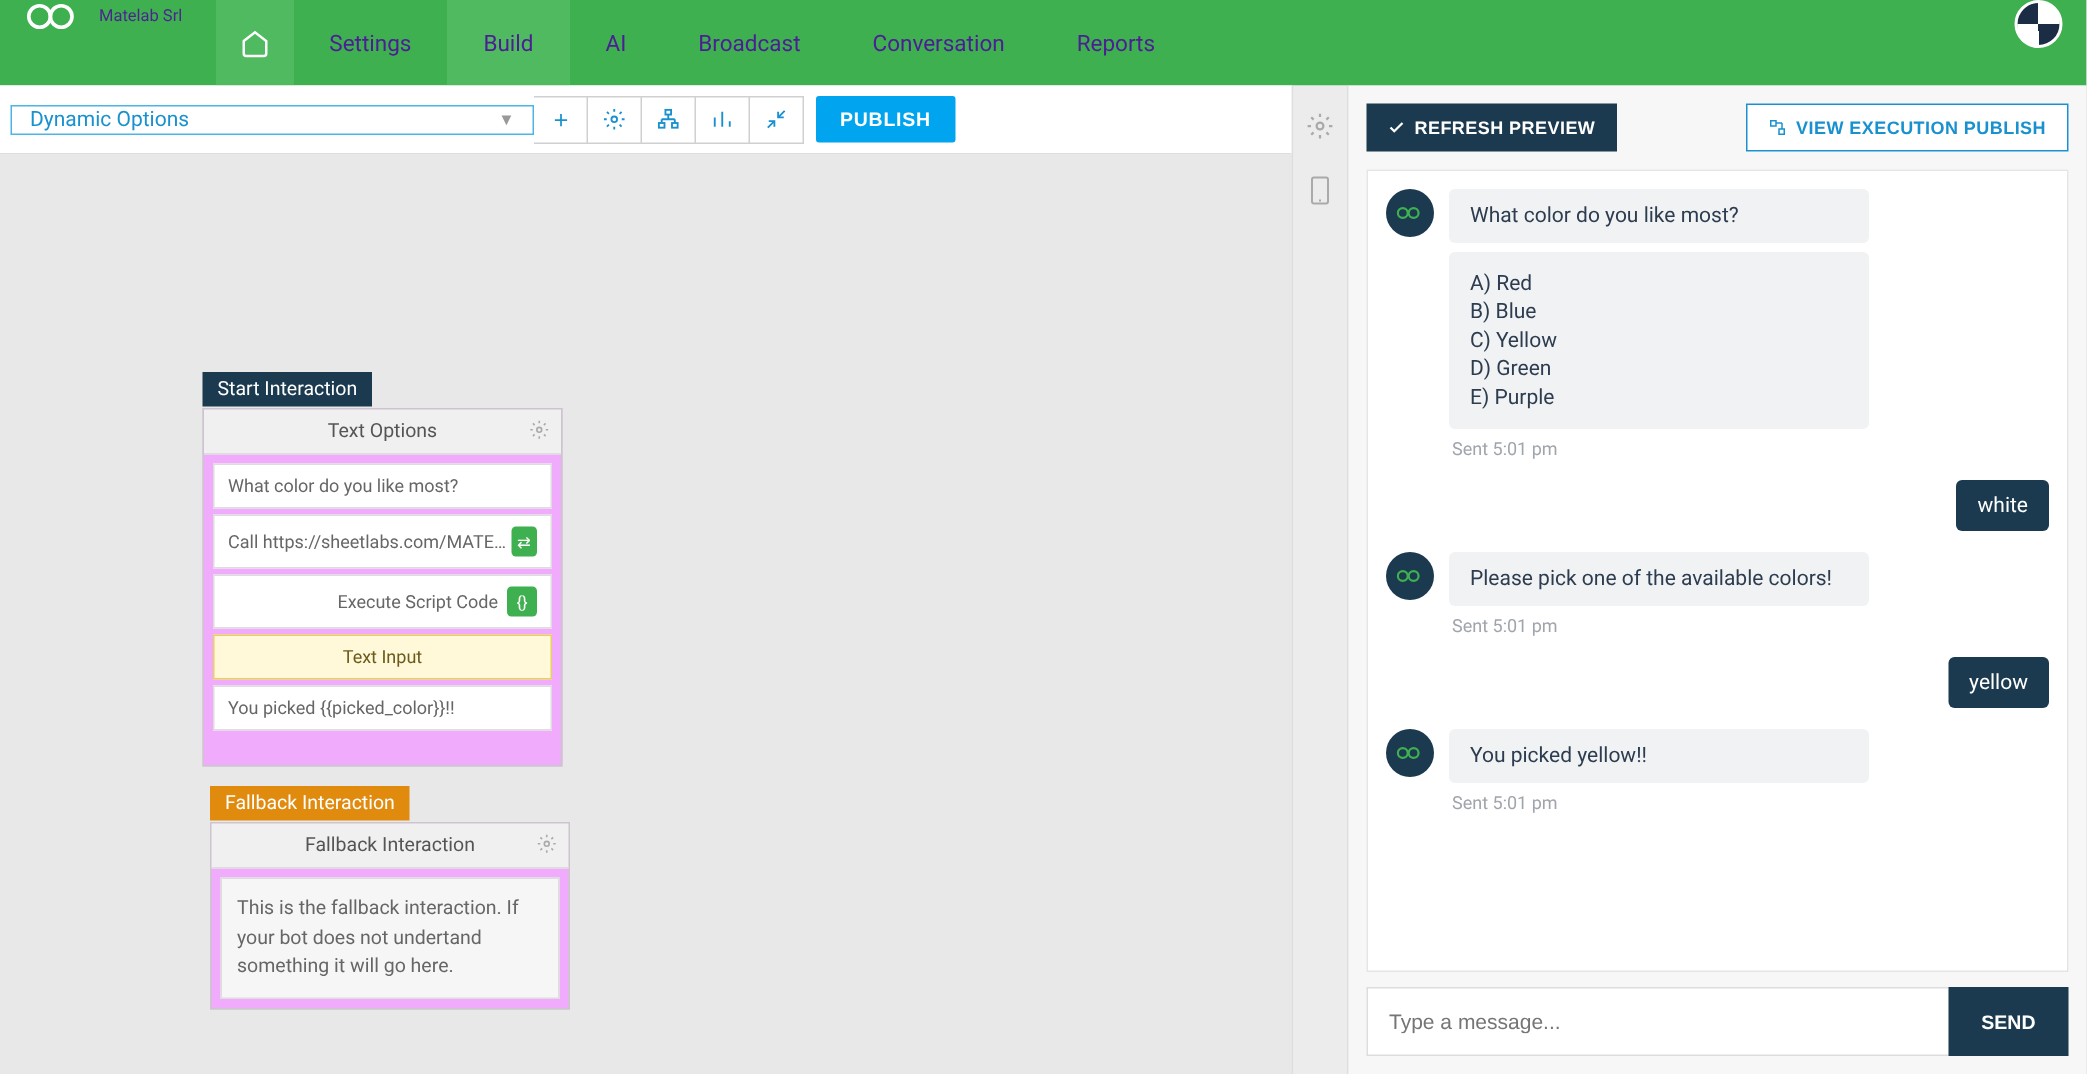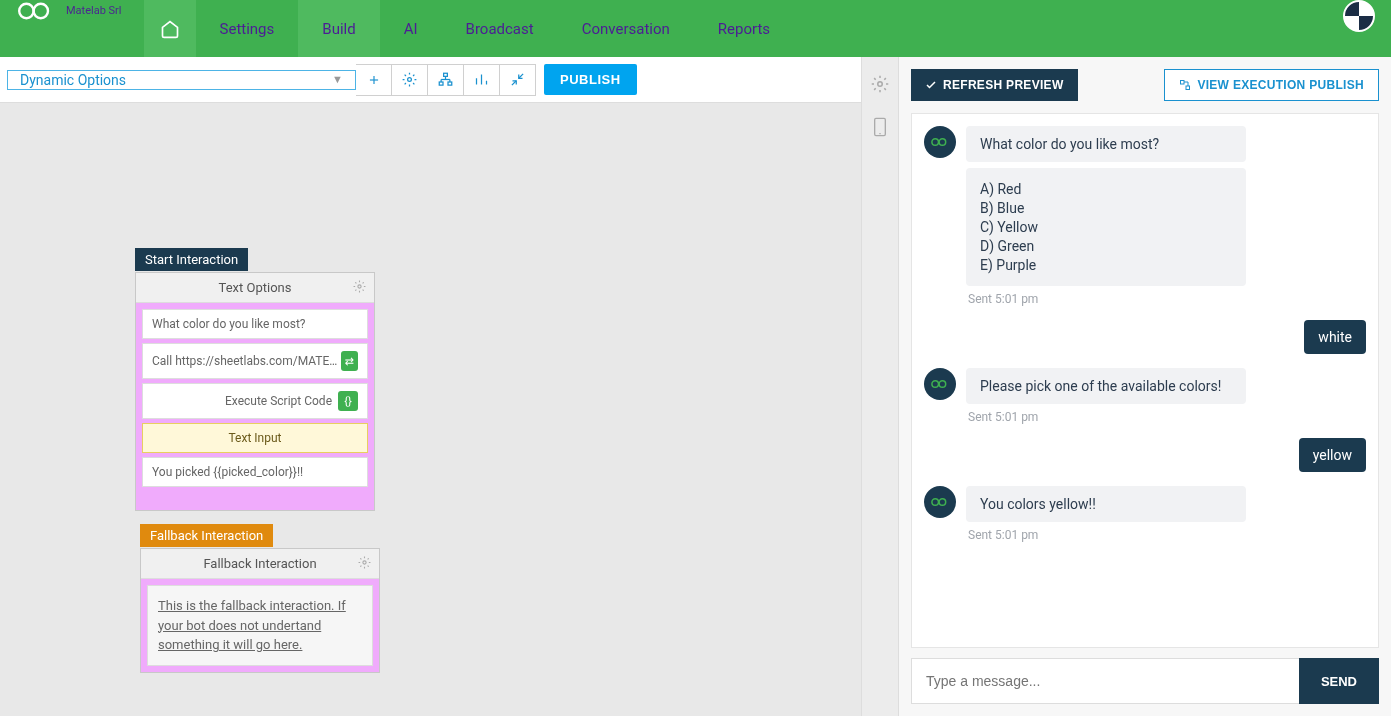--- a/index.html
+++ b/index.html
@@ -134,21 +134,20 @@
 .node-row.right-align { justify-content: flex-end; gap: 6px; }
 
 .fallback-body {
   padding: 10px;
   font-size: 13px;
   color: #666;
   line-height: 1.5;
   background: #f6f6f6;
   border: 1px solid #ddd;
   margin: 6px;
-  text-decoration: underline;
 }
 
 
 .side-rail {
   width: 38px;
   background: #ececec;
   border-left: 1px solid #ddd;
   border-right: 1px solid #ddd;
   display: flex;
   flex-direction: column;
@@ -454,21 +453,21 @@
         </div>
 
       <div class="msg-group">
         <div class="bot-avatar">
           <svg viewBox="0 0 60 36">
               <circle cx="14" cy="18" r="11" fill="none" stroke="#3fb050" stroke-width="5"></circle>
               <circle cx="38" cy="18" r="11" fill="none" stroke="#3fb050" stroke-width="5"></circle>
             </svg>
         </div>
         <div class="msg-col">
-          <div class="bubble"><span>You colors yellow!!</span></div>
+          <div class="bubble"><span>You picked yellow!!</span></div>
           <div class="timestamp">Sent 5:01 pm</div>
         </div>
       </div>
     </div>
 
     <div class="input-bar">
       <input class="msg-input" placeholder="Type a message..." style="">
       <button class="send-btn">SEND</button>
     </div>
   </div>

